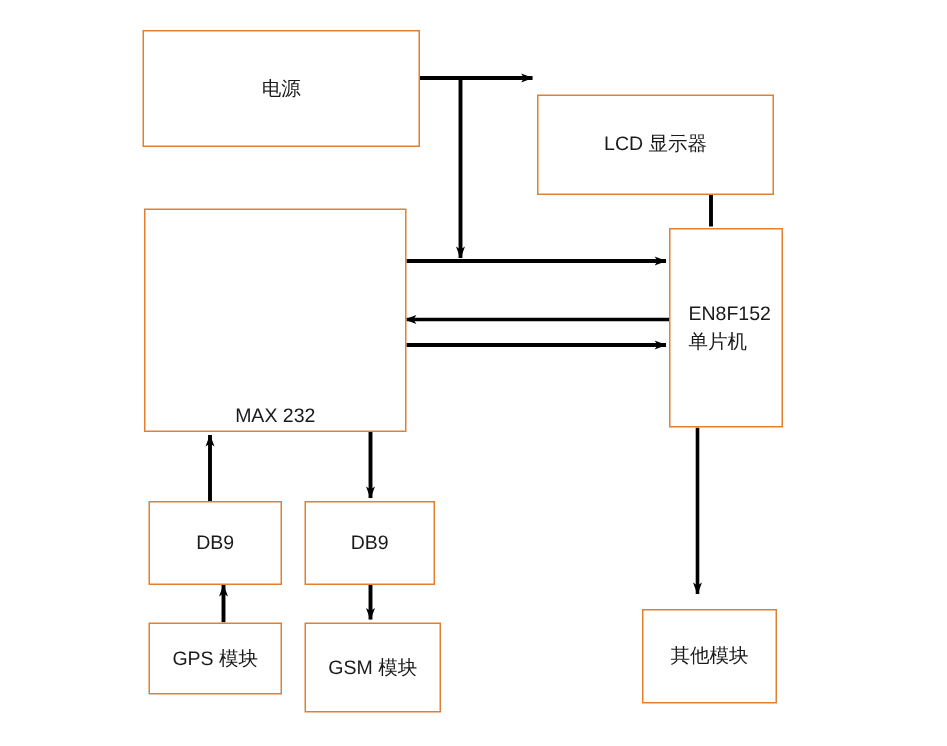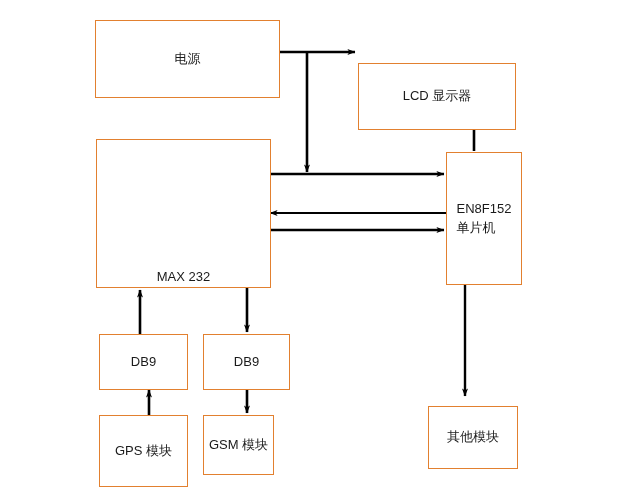--- a/index.html
+++ b/index.html
@@ -33,25 +33,25 @@
   }
   .node .node-label {
     display: block;
     white-space: pre-line;
   }
   
   #node-power      { left: 95px;  top: 20px;  width: 185px; height: 78px; }
   #node-lcd        { left: 358px; top: 18px;  width: 158px; height: 67px; margin-top: 45px; }
   #node-max232     { left: 96px;  top: 139px; width: 175px; height: 149px; align-items: flex-end; }
   #node-mcu        { left: 446px; top: 152px; width: 76px;  height: 133px;
-                     justify-content: center; padding-left: 0; text-align: left; }
+                     justify-content: flex-start; padding-left: 12px; text-align: left; }
   #node-db9-gps    { left: 99px;  top: 334px; width: 89px;  height: 56px; }
   #node-db9-gsm    { left: 203px; top: 334px; width: 87px;  height: 56px; }
-  #node-gps        { left: 99px;  top: 415px; width: 89px;  height: 72px; }
-  #node-gsm        { left: 203px; top: 415px; width: 71px;  height: 60px; }
+  #node-gps        { left: 99px;  top: 415px; width: 89px;  height: 48px; }
+  #node-gsm        { left: 203px; top: 415px; width: 91px;  height: 60px; }
   #node-other      { left: 428px; top: 406px; width: 90px;  height: 63px; }
 
   #connector-layer {
     position: absolute;
     left: 0; top: 0;
     width: 631px;
     height: 497px;
     z-index: 2;
     pointer-events: none;
   }

